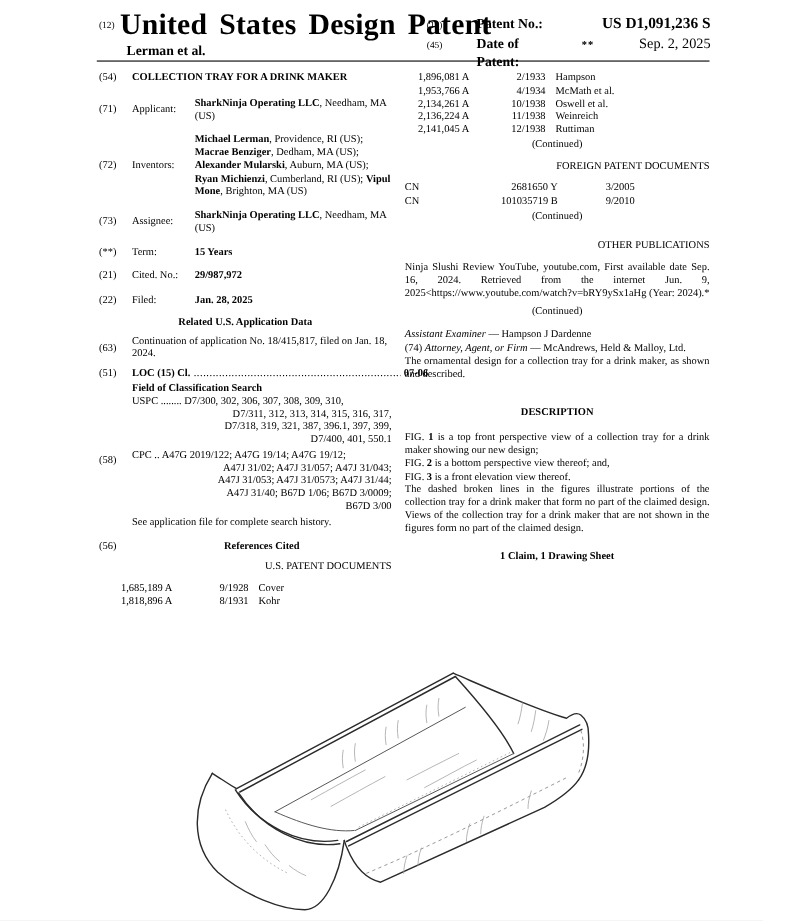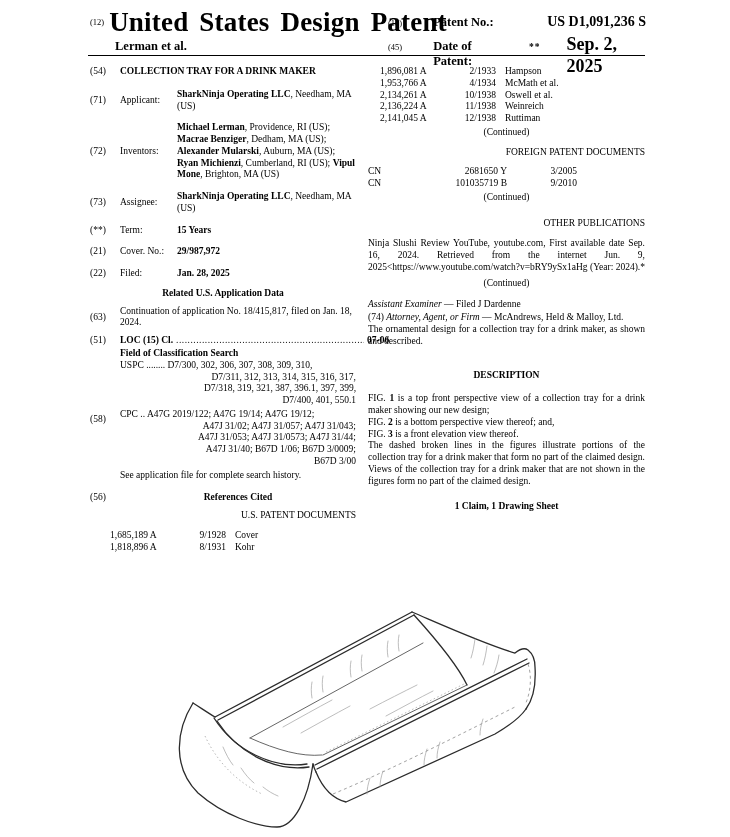--- a/index.html
+++ b/index.html
@@ -17,21 +17,21 @@
   .hdr-title-row { display:flex; align-items:flex-start; }
   .kind-code { font-size:8.5px; padding-top:8px; margin-right:5px; }
   .main-title { font-size:27px; font-weight:bold; letter-spacing:0.2px; word-spacing:4px; line-height:1; }
   .authors { font-size:12.5px; font-weight:bold; margin-left:25px; margin-top:3px; }
   .hdr-right { position:absolute; left:388px; top:13px; width:258px; }
   .h-row { display:flex; align-items:baseline; margin-bottom:2px;gap:26px; }
   .h-tag { font-size:8.5px; margin-right:5px; }
   .h-label { font-weight:bold; font-size:12.5px; }
   .h-value { margin-left:auto; font-weight:bold; font-size:14px; }
   .h-note { margin-left:auto; font-size:9.5px; font-weight:bold; letter-spacing:1px; }
-  .h-value2 { margin-left:0; width:92px; text-align:left; font-weight:bold; font-size:18px; }
+  .h-value2 { margin-left:0; width:92px; text-align:right; font-weight:normal; font-size:13px; }
   .hdr-rule { position:absolute; left:88px; right:85px; top:55px; border-top:1.5px solid #000; }
 
   
   .col-left  { position:absolute; left:90px;  top:66px; width:266px; }
   .col-right { position:absolute; left:368px; top:66px; width:277px; }
 
   .entry { display:flex; margin-bottom:10px;align-items:center; }
   .tag { width:30px; flex-shrink:0; }
   .lab { width:57px; flex-shrink:0; }
   .val { flex:1; }
@@ -127,21 +127,21 @@
     </div>
 
     <div class="entry">
       <span class="tag">(**)</span>
       <span class="lab">Term:</span>
       <span class="val b">15 Years</span>
     </div>
 
     <div class="entry">
       <span class="tag">(21)</span>
-      <span class="lab">Cover. No.:</span>
+      <span class="lab">Cited. No.:</span>
       <span class="val b">29/987,972</span>
     </div>
 
     <div class="entry" style="margin-bottom:8px;">
       <span class="tag">(22)</span>
       <span class="lab">Filed:</span>
       <span class="val b">Jan. 28, 2025</span>
     </div>
 
     <div class="sec-hdr">Related U.S. Application Data</div>
@@ -242,21 +242,21 @@
       <span class="fnum">101035719 B</span>
       <span class="fdate">9/2010</span>
     </div>
     <div class="continued">(Continued)</div>
 
     <div class="caps-hdr" style="margin-top:14px; margin-bottom:9px;">OTHER PUBLICATIONS</div>
 
     <div class="just">Ninja Slushi Review YouTube, youtube.com, First available date Sep. 16, 2024. Retrieved from the internet Jun. 9, 2025&lt;https://www.youtube.com/watch?v=bRY9ySx1aHg (Year: 2024).*</div>
     <div class="continued" style="margin-top:4px; margin-bottom:10px;">(Continued)</div>
 
-    <div class="exam"><span class="i">Assistant Examiner</span><span> — Filed J Dardenne</span></div>
+    <div class="exam"><span class="i">Assistant Examiner</span><span> — Hampson J Dardenne</span></div>
     <div class="attorney"><span>(74)</span> <span class="i">Attorney, Agent, or Firm</span><span> — McAndrews, Held &amp; Malloy, Ltd.</span></div>
 
     <div class="just">The ornamental design for a collection tray for a drink maker, as shown and described.</div>
 
     <div class="desc-hd">DESCRIPTION</div>
 
     <div class="fig-line"><span>FIG. </span><b class="b">1</b><span> is a top front perspective view of a collection tray for a drink maker showing our new design;</span></div>
     <div class="fig-line"><span>FIG. </span><b class="b">2</b><span> is a bottom perspective view thereof; and,</span></div>
     <div class="fig-line"><span>FIG. </span><b class="b">3</b><span> is a front elevation view thereof.</span></div>
 

